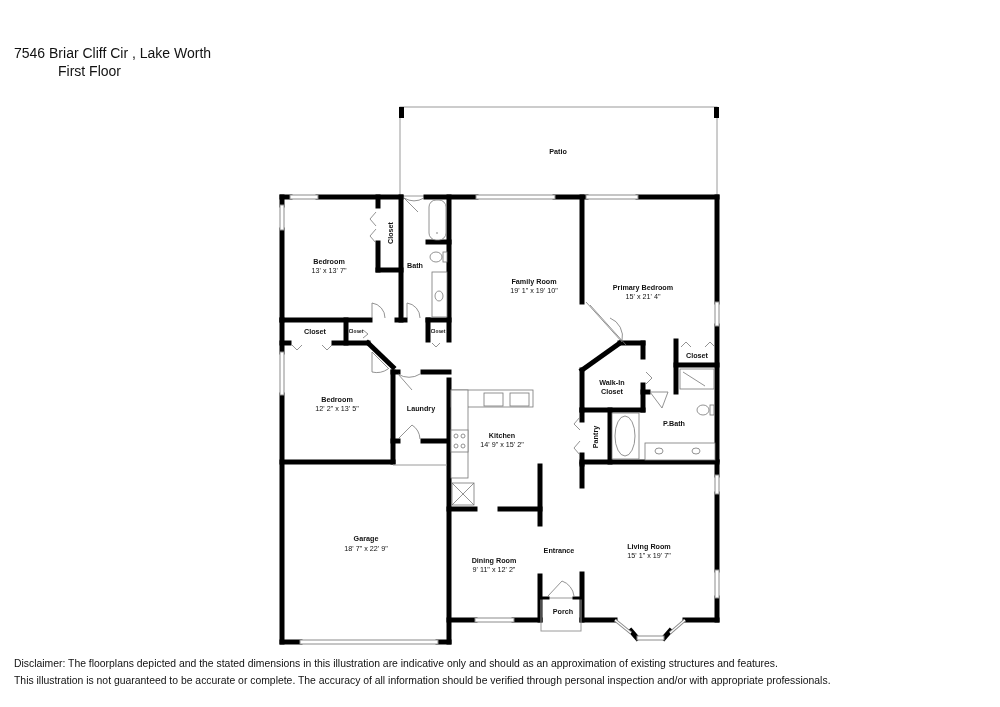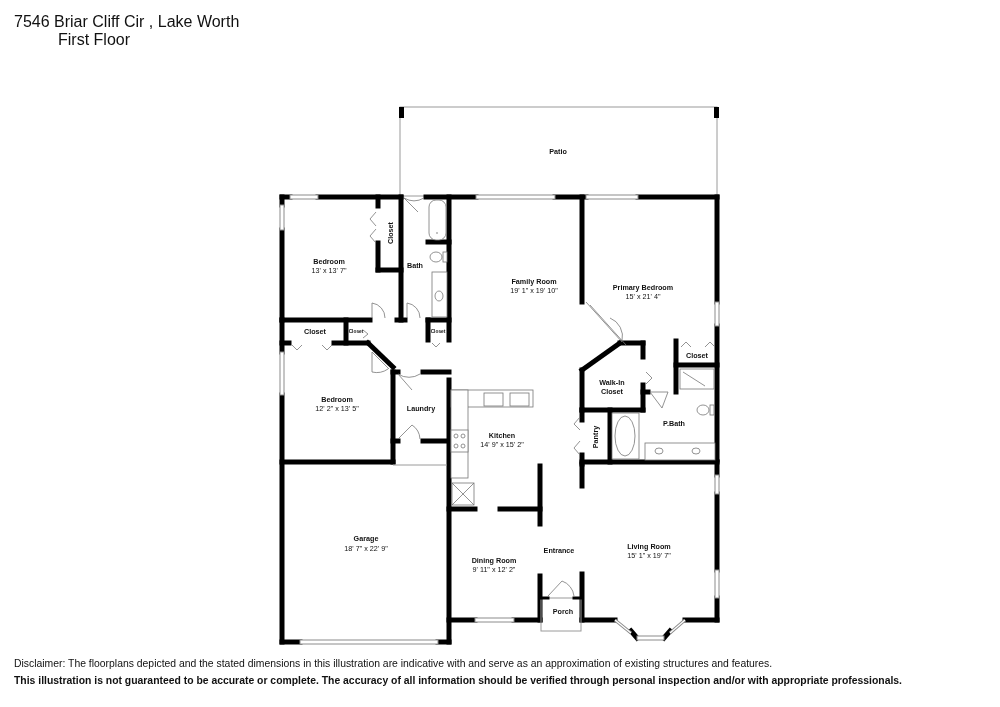--- a/index.html
+++ b/index.html
@@ -1,23 +1,23 @@
 <!DOCTYPE html>
 <html><head>
   <meta charset="utf-8">
   <style>
     html, body { margin: 0; padding: 0; background: #ffffff; }
     body { width: 1000px; height: 707px; position: relative; overflow: hidden;
            font-family: "Liberation Sans", sans-serif; color: #111; }
-    .hdr { position: absolute; left: 14px; font-size: 16px; line-height: 14px; }
+    .hdr { position: absolute; left: 14px; font-size: 14px; line-height: 14px; margin-top: 31px; }
     #hdr-address { top: 15px; }
     #hdr-floor { top: 33px; padding-left: 44px; }
     .disc { position: absolute; left: 14px; font-size: 10.4px; line-height: 13px; white-space: nowrap; }
     #disc1 { top: 657px; }
-    #disc2 { top: 674px; font-weight: bold; }
+    #disc2 { top: 674px; }
     #plan { position: absolute; left: 0; top: 0; }
     .wall { stroke: #000; stroke-width: 5; stroke-linecap: square; fill: none; }
     .thin { stroke: #9a9a9a; stroke-width: 1; fill: none; }
     .win { stroke: #8c8c8c; stroke-width: 1; fill: #fff; }
     .fix { stroke: #777; stroke-width: 0.8; fill: #fff; }
     .door { stroke: #777; stroke-width: 0.8; fill: none; }
     .lbl { font-family: "Liberation Sans", sans-serif; font-weight: bold; font-size: 7.2px; fill: #111; text-anchor: middle; }
     .dim { font-family: "Liberation Sans", sans-serif; font-size: 7.2px; fill: #111; text-anchor: middle; }
     .small { font-size: 4.8px; }
   </style>
@@ -253,14 +253,14 @@
 
     <text class="lbl" x="559" y="553">Entrance</text>
 
     <text class="lbl" x="649" y="549">Living Room</text>
     <text class="dim" x="649" y="558">15' 1" x 19' 7"</text>
 
     <text class="lbl" x="563" y="614">Porch</text>
   </g>
 </svg>
 
-<div class="disc" id="disc1">Disclaimer: The floorplans depicted and the stated dimensions in this illustration are indicative with and serve as an approximation of existing structures and features.</div>
+<div class="disc" id="disc1">Disclaimer: The floorplans depicted and the stated dimensions in this illustration are indicative only and should as an approximation of existing structures and features.</div>
 <div class="disc" id="disc2">This illustration is not guaranteed to be accurate or complete. The accuracy of all information should be verified through personal inspection and/or with appropriate professionals.</div>
 
 </body></html>

